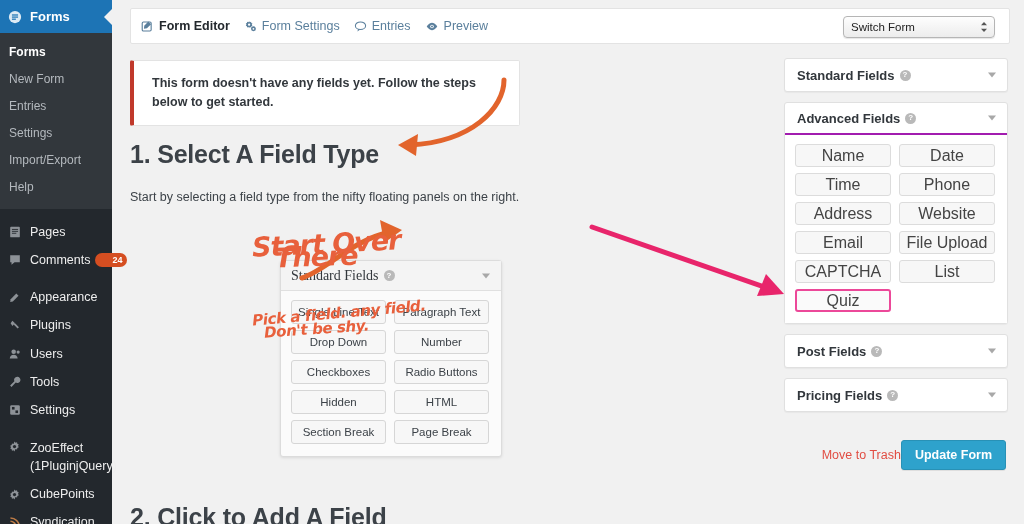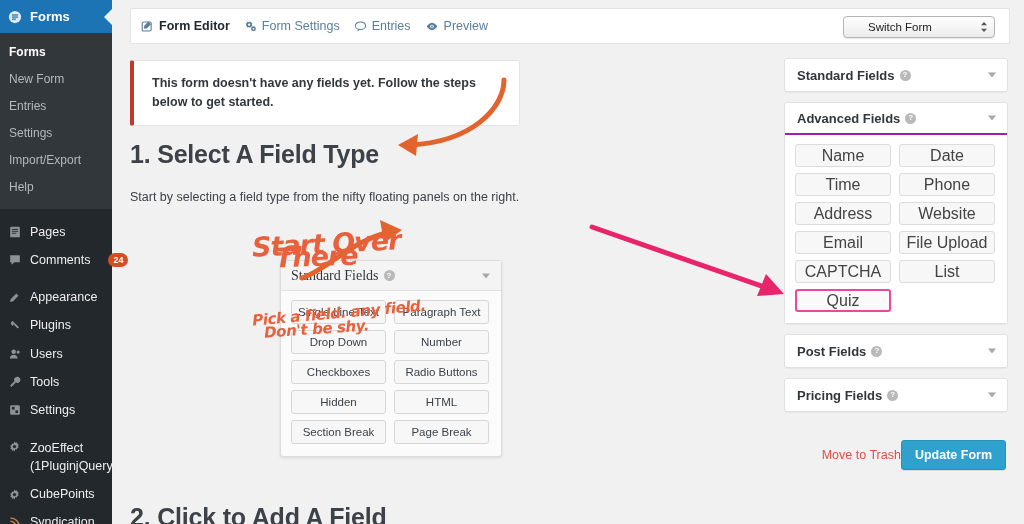--- a/index.html
+++ b/index.html
@@ -73,22 +73,22 @@
   .menu-item .label { display: inline-block; }
   .menu-item.two-line { align-items: flex-start; padding-top: 6px; }
   .menu-item.two-line .menu-glyph { margin-top: 1px; }
   .badge {
     display: inline-block;
     background: #d54e21;
     color: #fff;
     border-radius: 9px;
     font-size: 9px;
     font-weight: 700;
-    padding: 1px 5px 1px 5px;
-    margin-left: 18px;
+    padding: 1px 5px 1px 17px;
+    margin-left: 5px;
     line-height: 1.35;
   }
   .svgicon { display: block; }
 
   
   #content {
     position: absolute; left: 112px; top: 0;
     width: 912px; height: 524px;
     background: #f1f1f1;
   }
@@ -114,21 +114,21 @@
   .tb-ico { margin-right: 5px; display: flex; align-items: center; }
 
   #switch-form {
     position: absolute; right: 14px; top: 7px;
     width: 152px; height: 22px;
     background: linear-gradient(#fefefe, #ececec);
     border: 1px solid #b5b5b5;
     border-radius: 4px;
     box-shadow: 0 1px 1px rgba(0,0,0,.10);
     display: flex; align-items: center;
-    padding: 0 24px;
+    padding: 0 7px;
     font-size: 11.5px;
     color: #222;
   }
   #switch-form .steppers {
     position: absolute; right: 6px; top: 50%;
     transform: translateY(-50%);
     display: flex; flex-direction: column;
     line-height: 5px;
   }
 

